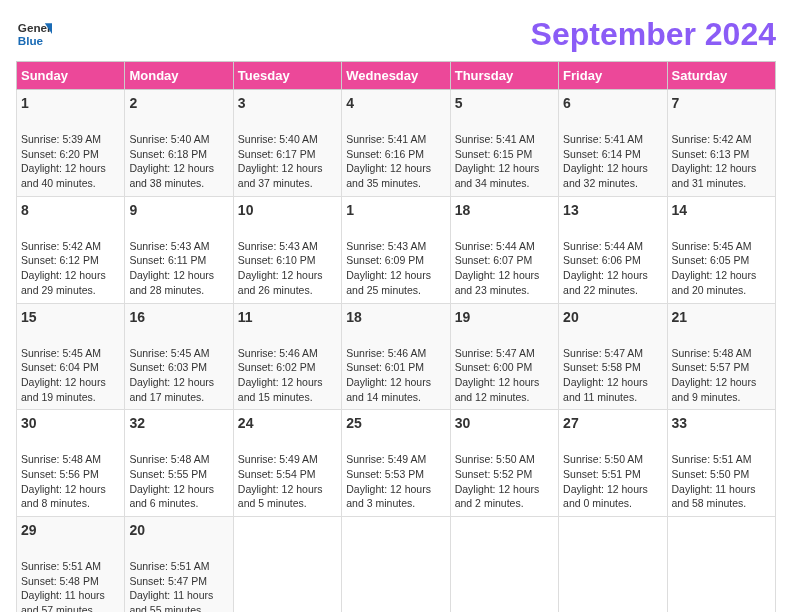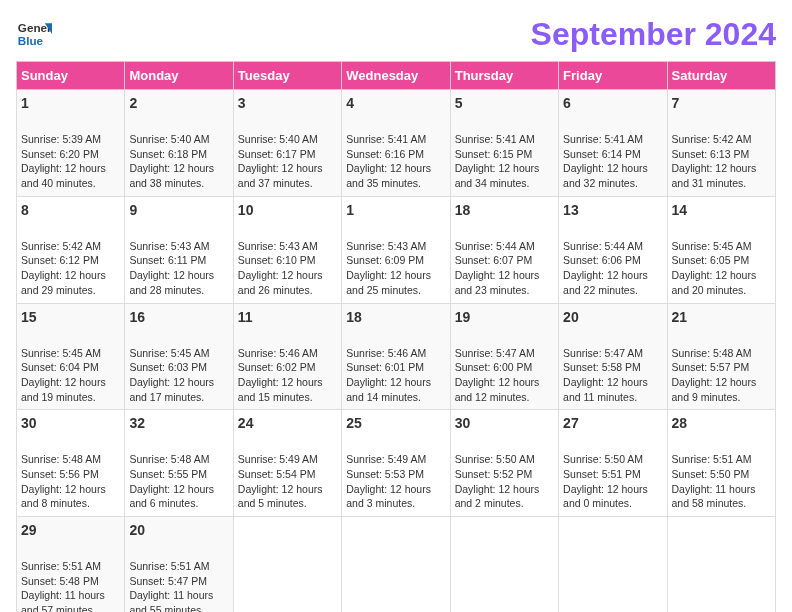--- a/index.html
+++ b/index.html
@@ -298,21 +298,21 @@
 and 2 minutes.</div>
         </td>
         <td>
           <span class="day-num">27</span>
           <div class="cell-text" style="white-space: pre-line;">Sunrise: 5:50 AM
 Sunset: 5:51 PM
 Daylight: 12 hours
 and 0 minutes.</div>
         </td>
         <td>
-          <span class="day-num">28</span>
+          <span class="day-num">33</span>
           <div class="cell-text" style="white-space: pre-line;">Sunrise: 5:51 AM
 Sunset: 5:50 PM
 Daylight: 11 hours
 and 58 minutes.</div>
         </td>
       </tr>
       <tr>
         <td>
           <span class="day-num">29</span>
           <div class="cell-text" style="white-space: pre-line;">Sunrise: 5:51 AM

